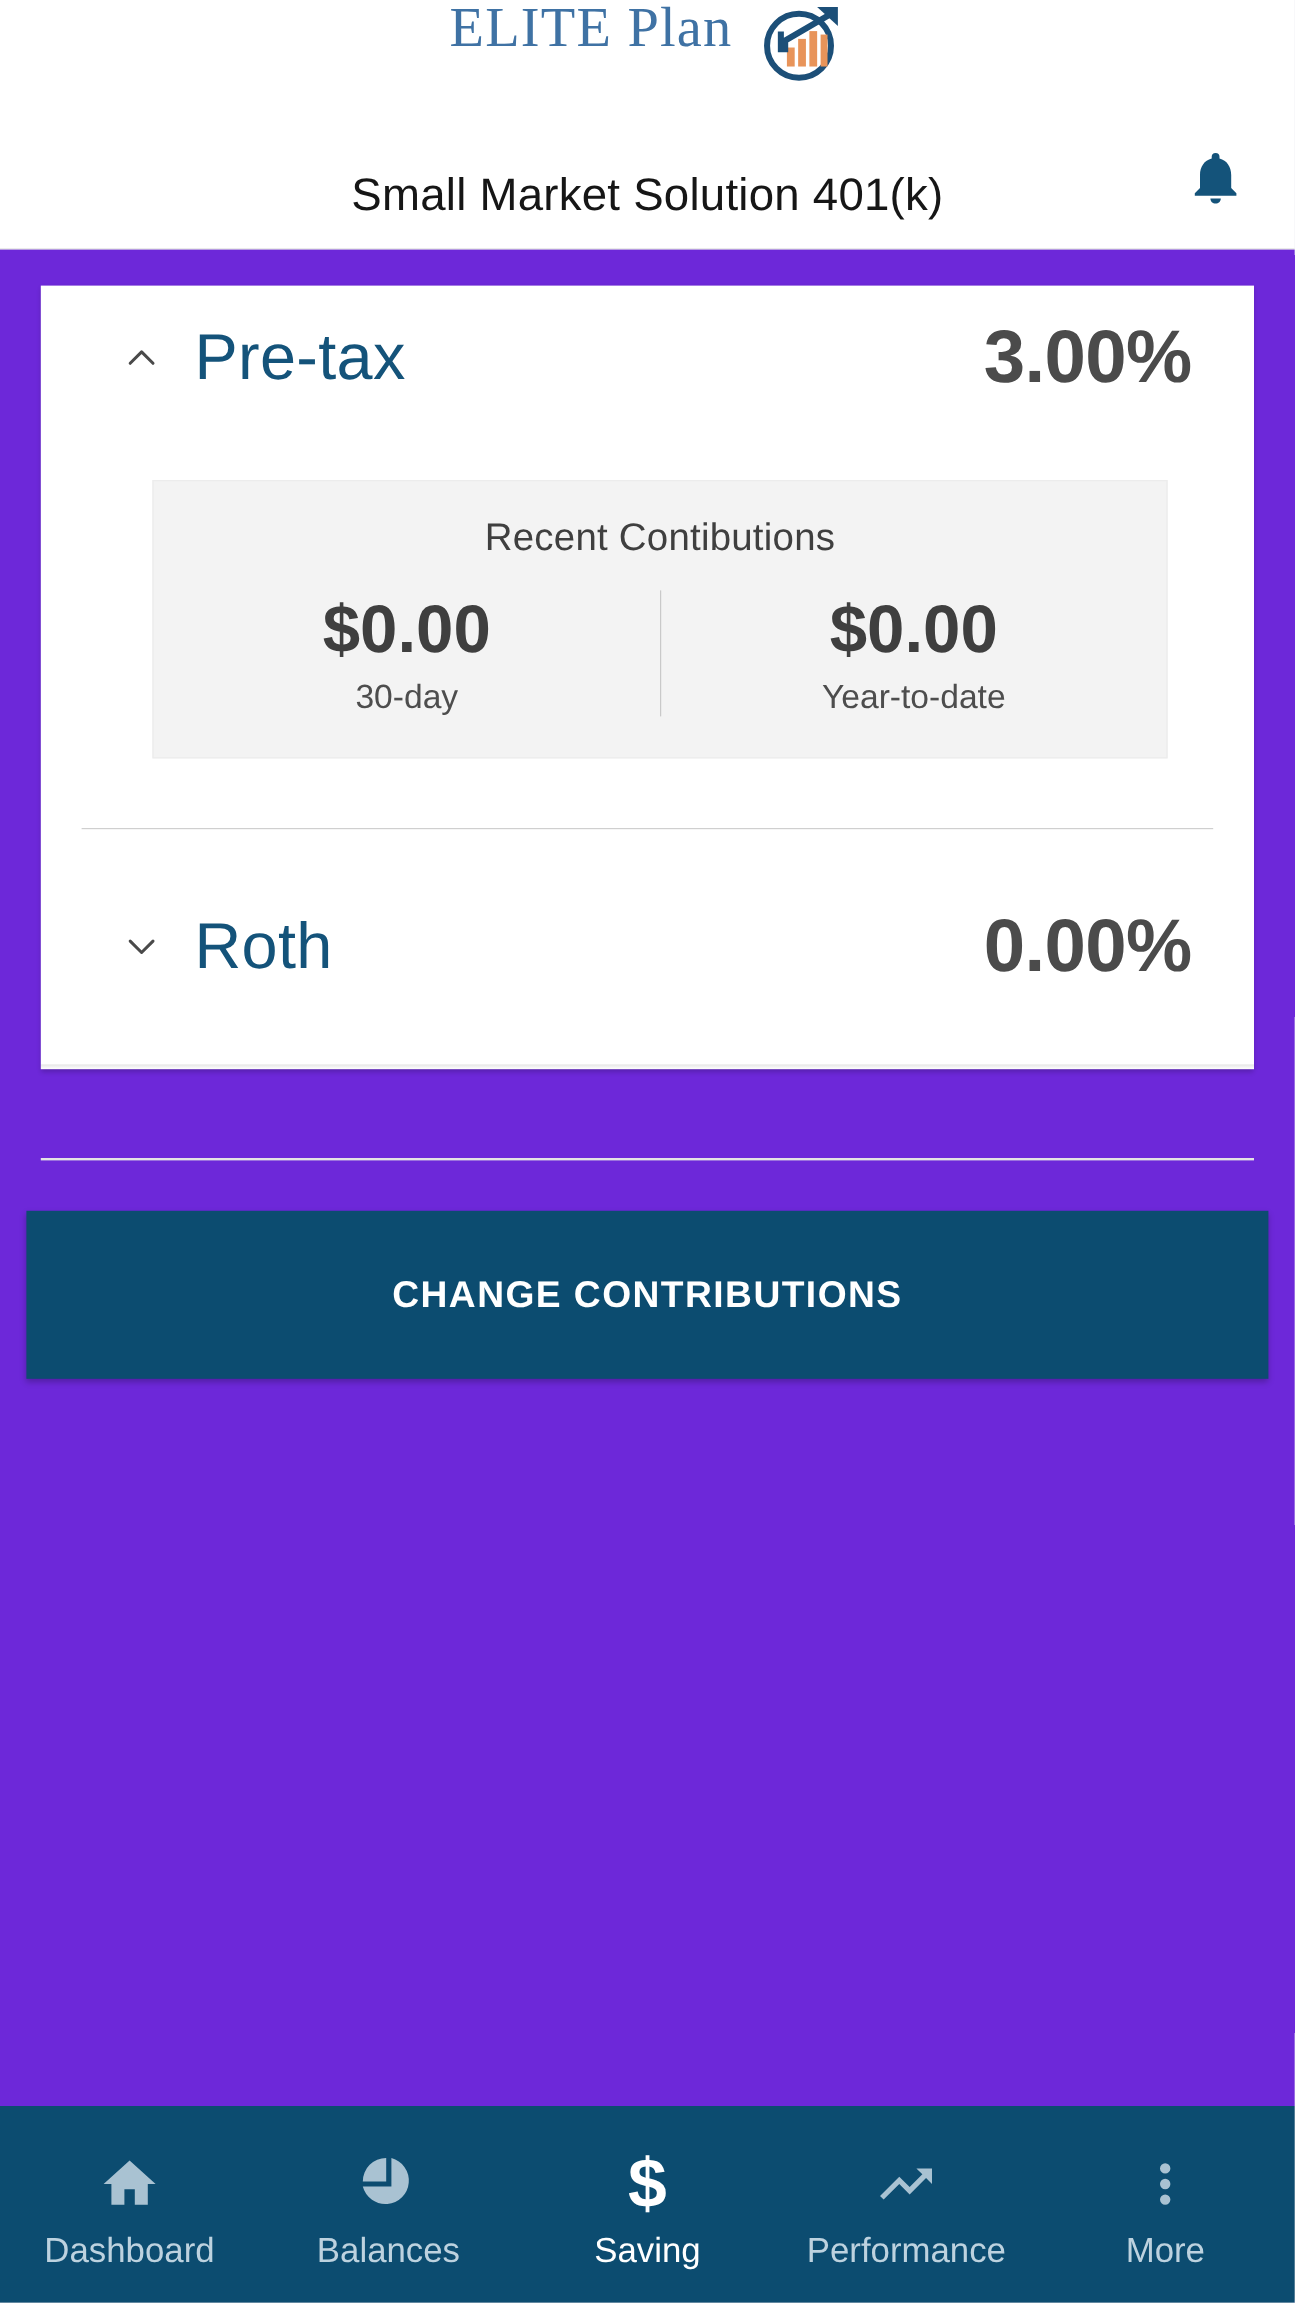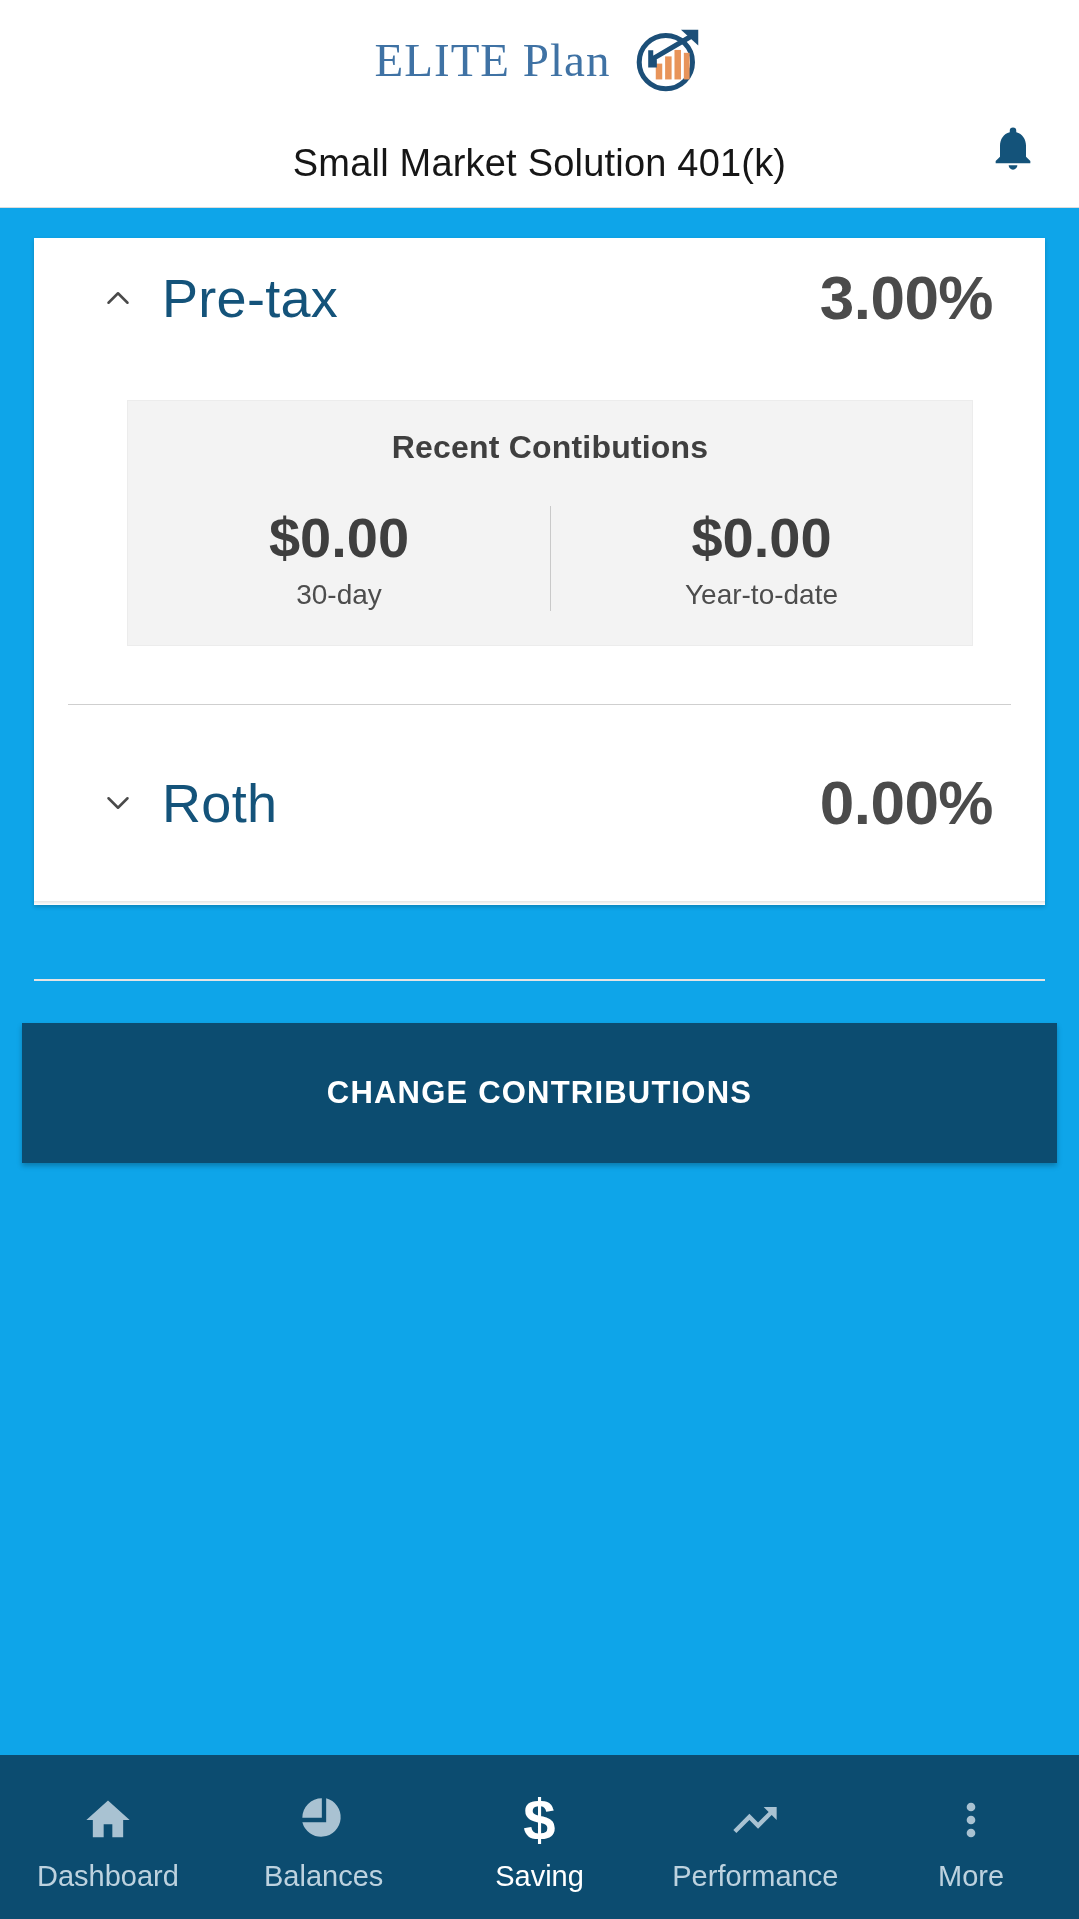--- a/index.html
+++ b/index.html
@@ -15,21 +15,20 @@
   .header {
     background:#ffffff;
     height:208px;
     position:relative;
     flex:0 0 auto;
     border-bottom:1px solid #dcdcdc;
   }
   .brand-row {
     height:120px;
     display:flex;
-    align-items:center;
     justify-content:center;
     gap:26px;
   }
   .brand-text {
     font-family:"Liberation Serif", serif;
     font-size:47px;
     color:#3f72a4;
     letter-spacing:1px;
     line-height:1;
     white-space:nowrap;
@@ -95,21 +94,21 @@
     position:absolute;
     left:0; bottom:0;
     width:50%;
     height:8px;
     background:#8dc63f;
   }
 
   
   .content {
     flex:1 1 auto;
-    background:#0ea5e9;
+    background:#6d28d9;
     padding:0;
     position:relative;
     overflow:hidden;
   }
   .card {
     margin:30px 34px 0 34px;
     background:#ffffff;
     box-shadow:0 2px 4px rgba(0,0,0,0.20);
   }
 
@@ -147,23 +146,23 @@
 
   .recent-box {
     margin:42px 72px 58px 93px;
     background:#f3f3f3;
     border:1px solid #ececec;
     padding:28px 0 34px 0;
   }
   .recent-title {
     text-align:center;
     font-size:32px;
-    font-weight:700;
+    font-weight:400;
     color:#3f3f3f;
-    margin-bottom:40px;
+    margin-bottom:26px;
     letter-spacing:0.2px;
   }
   .recent-stats {
     display:flex;
     align-items:stretch;
   }
   .stat {
     flex:1 1 50%;
     text-align:center;
     padding:0 10px;

